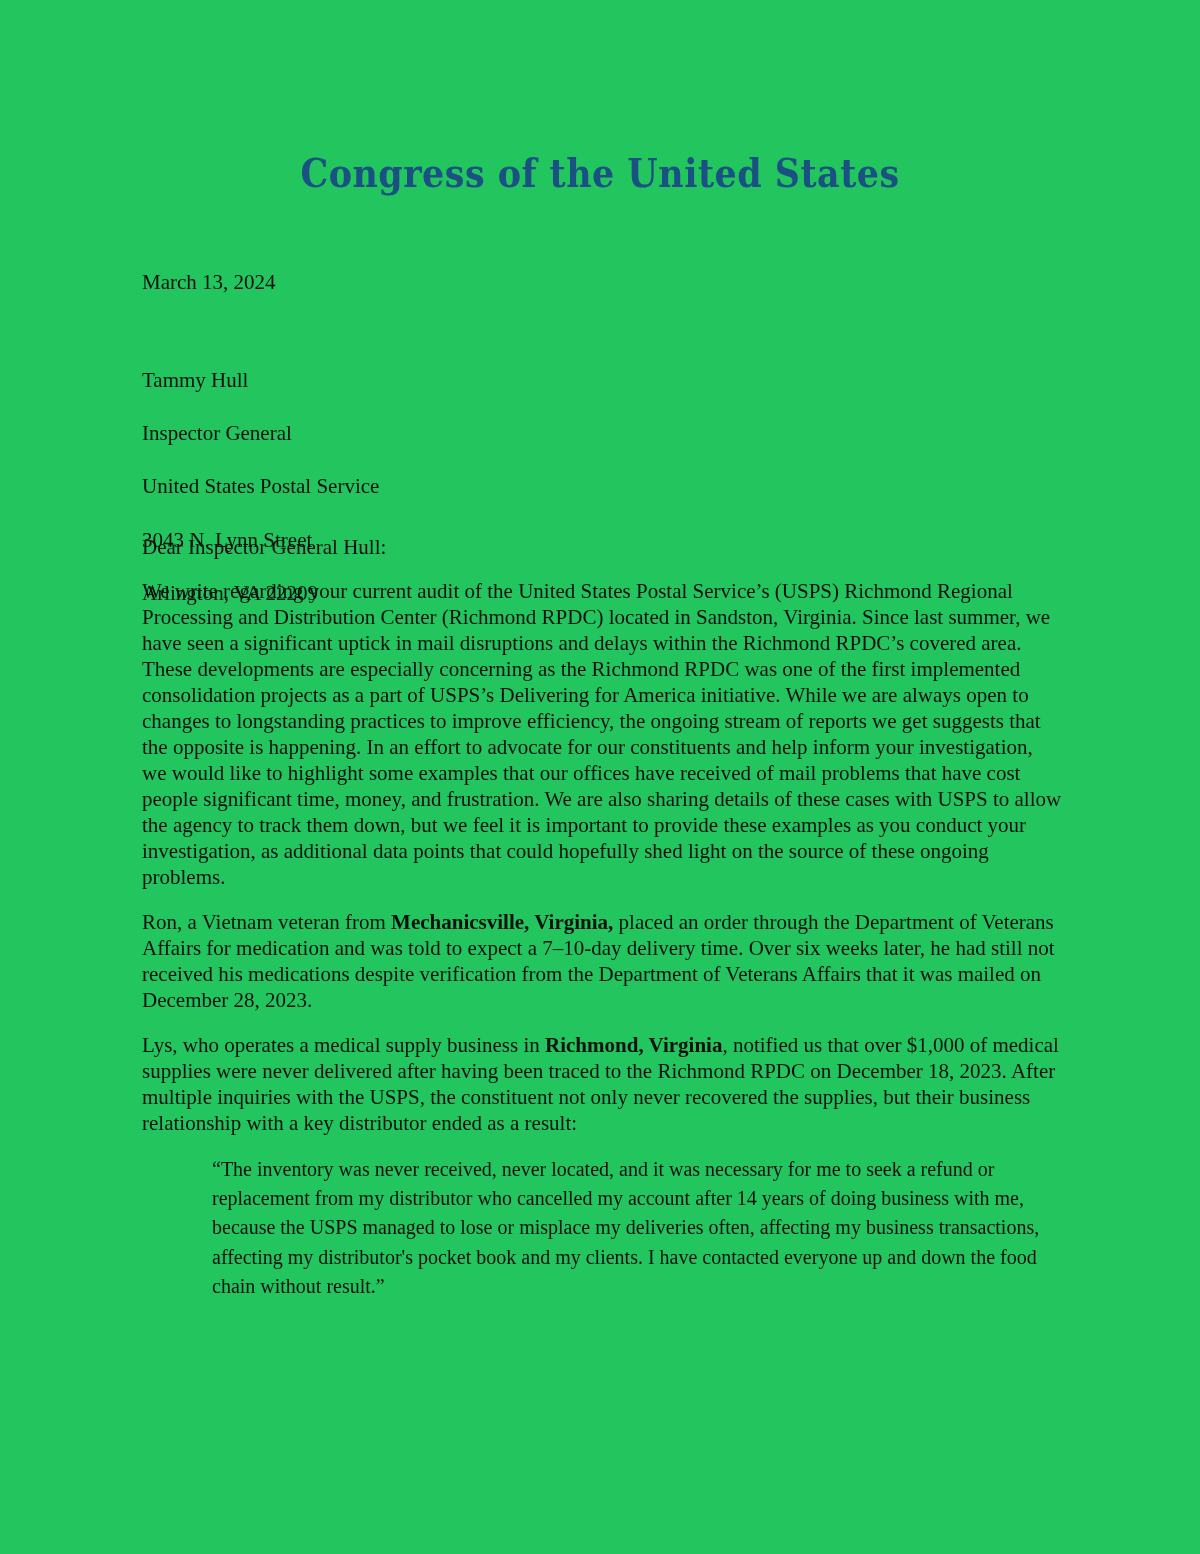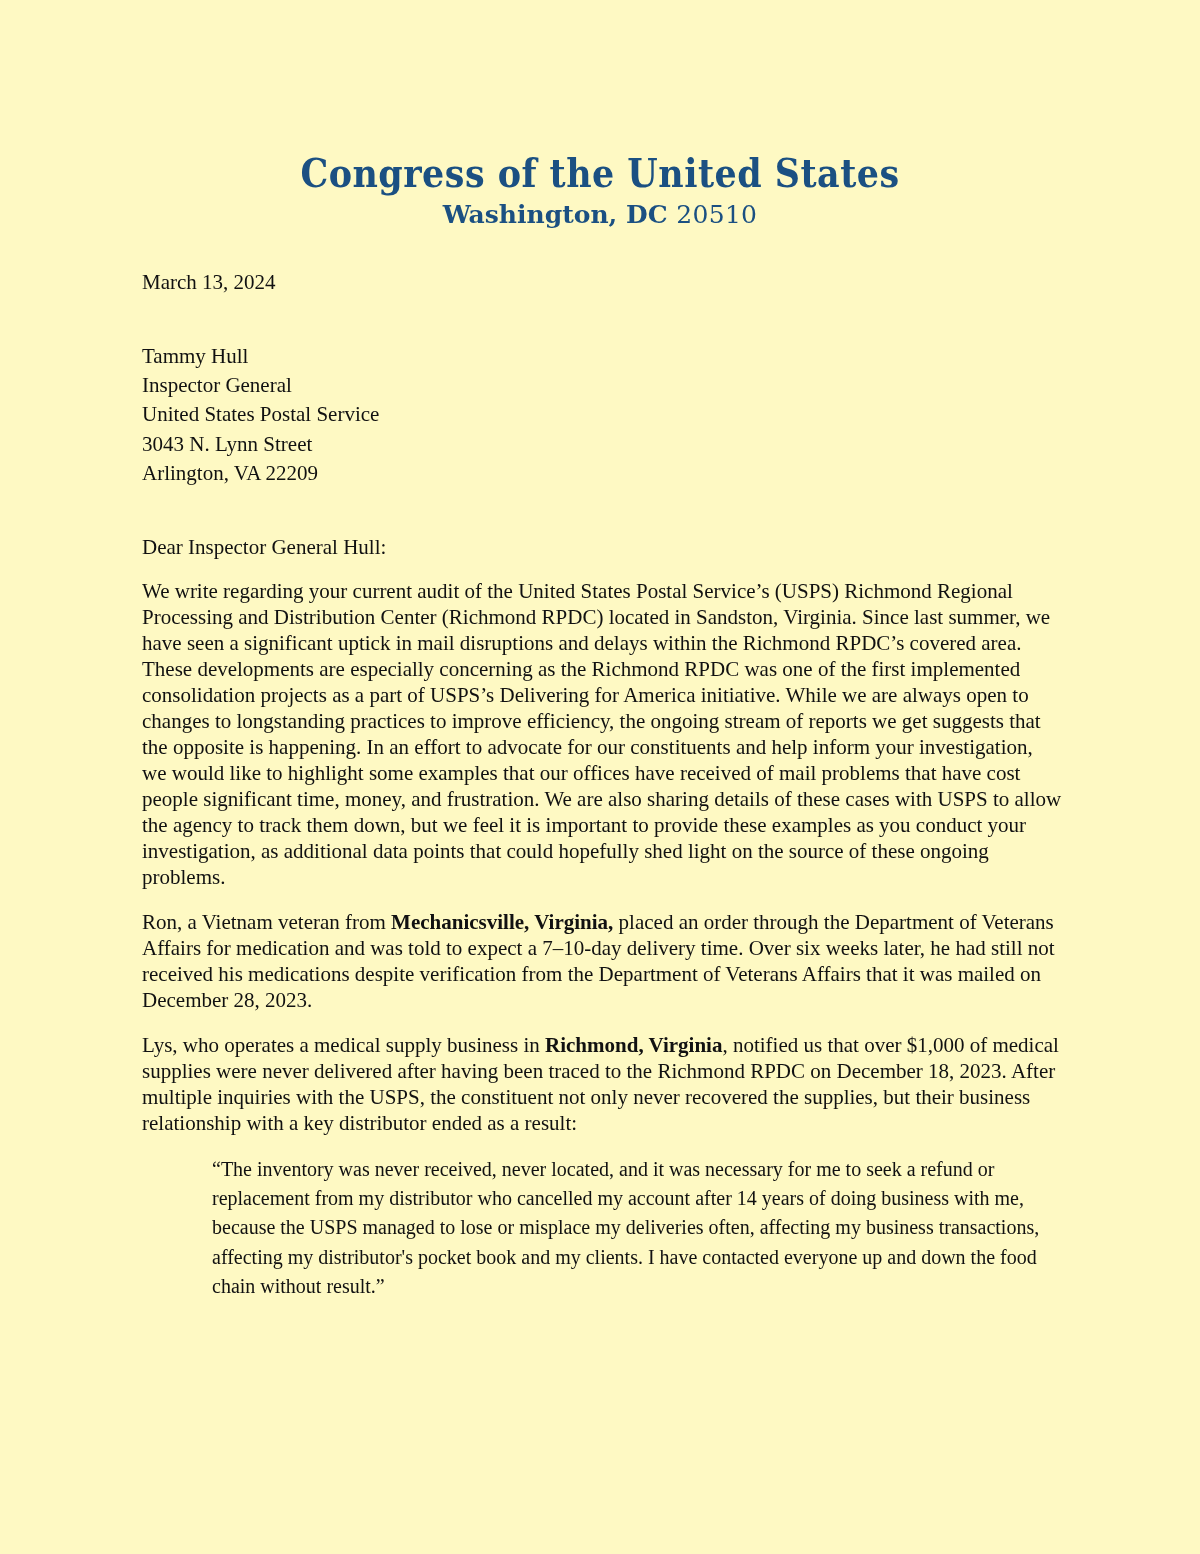--- a/index.html
+++ b/index.html
@@ -12,21 +12,21 @@
     height: 1554px;
     position: relative;
     font-family: "Liberation Serif", "DejaVu Serif", serif;
     color: #111111;
     overflow: hidden;
   }
 
   .page {
     position: absolute;
     inset: 0;
-    background: #fef9c3;
+    background: #22c55e;
     text-decoration: underline;
   }
 
   
   .letterhead {
     position: absolute;
     top: 150px;
     left: 0;
     width: 1200px;
     text-align: center;
@@ -72,21 +72,21 @@
     line-height: 29px;
   }
 
   .address-block {
     position: absolute;
     left: 0;
     top: 342px;
     font-size: 21px;
     line-height: 29.2px;
   }
-  .address-line { white-space: nowrap; }
+  .address-line { white-space: nowrap; margin-top: 24px; }
 
   .salutation {
     position: absolute;
     left: 0;
     top: 533px;
     font-size: 21px;
     line-height: 29px;
   }
 
   .body-blocks {
@@ -117,23 +117,20 @@
   }
   blockquote.quote p { margin: 0; }
 </style>
 </head>
 <body>
 
 <div class="page">
 
   <div class="letterhead">
     <div class="letterhead-title">Congress of the United States</div>
-    <div class="letterhead-sub">
-      <span>Washington, DC </span><span class="zip">20510</span>
-    </div>
   </div>
 
   <div class="content">
 
     <div class="date-line">March 13, 2024</div>
 
     <div class="address-block">
       <div class="address-line">Tammy Hull</div>
       <div class="address-line">Inspector General</div>
       <div class="address-line">United States Postal Service</div>

